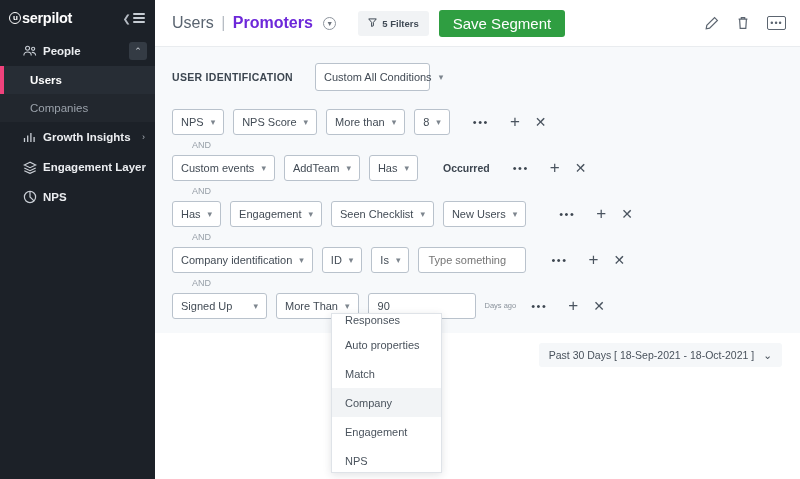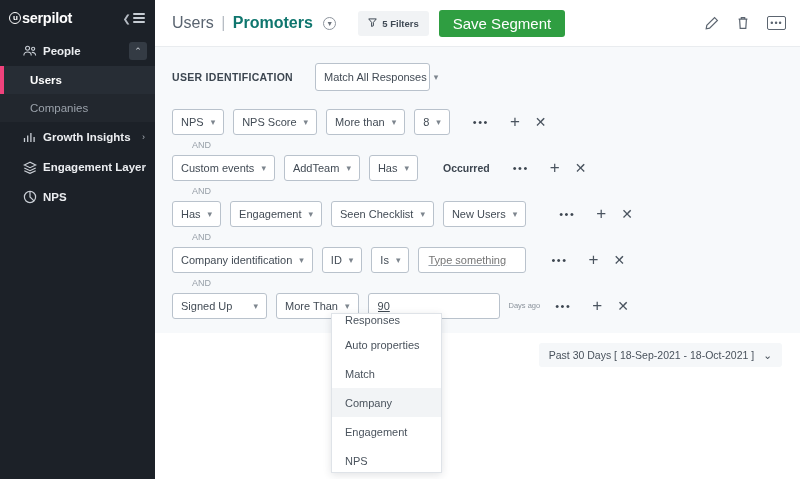--- a/index.html
+++ b/index.html
@@ -59,21 +59,21 @@
   .sb-sub.muted { color: #9aa1aa; background: #22272e; }
   .sb-arrow { position: absolute; right: 10px; font-size: 9px; color: #aeb5bd; }
 
   
   .main { flex: 1; height: 479px; background: #ffffff; position: relative; }
   .topbar {
     height: 47px; display: flex; align-items: center;
     padding: 0 14px 0 17px; border-bottom: 1px solid #e9ecef; background: #fff;
   }
   .title { font-size: 16px; color: #5a6470; font-weight: 400; }
-  .title b { color: #0f766e; font-weight: 700; }
+  .title b { color: #6d28d9; font-weight: 700; }
   .title .sep { color: #b6bcc4; margin: 0 3px; }
   .title-caret {
     display: inline-flex; align-items: center; justify-content: center;
     width: 13px; height: 13px; border: 1.2px solid #8d949d; border-radius: 50%;
     font-size: 7px; color: #6d747d; margin-left: 6px; vertical-align: 2px; cursor: pointer;
   }
   .filters-btn {
     margin-left: 22px; background: #f1f3f5; border-radius: 3px;
     height: 25px; display: flex; align-items: center; gap: 5px;
     padding: 0 10px; font-size: 9.5px; font-weight: 700; color: #404a55; cursor: pointer;
@@ -107,23 +107,22 @@
   .and { font-size: 9px; color: #98a0a9; padding: 5px 0 4px 20px; }
   .inline-lbl { font-size: 10.5px; font-weight: 700; color: #3d4650; }
   .inline-cap { font-size: 7.5px; color: #8a929b; }
   .dots { letter-spacing: 1.5px; font-size: 11px; color: #3d4650; cursor: pointer; }
   .plus { font-size: 17px; color: #4a545f; cursor: pointer; line-height: 1; font-weight: 300; }
   .cross { font-size: 14px; color: #4a545f; cursor: pointer; line-height: 1; font-weight: 300; }
   .txtin {
     background: #fff; border: 1px solid #b9c2cc; border-radius: 3px;
     height: 26px; width: 108px; padding: 0 9px; font-size: 11px; color: #9aa2ab;
     font-family: "Liberation Sans", sans-serif;
-    text-decoration: underline;
-  }
-  .txtin.val { color: #3f4851; width: 132px; }
+  }
+  .txtin.val { color: #3f4851; width: 108px; }
 
   
   .dropdown {
     position: absolute; left: 176px; top: 313px; width: 111px; height: 160px;
     background: #fff; border: 1px solid #dfe3e8;
     box-shadow: 0 2px 8px rgba(30,40,55,0.13); overflow: hidden; z-index: 30;
   }
   .dd-item {
     height: 29px; display: flex; align-items: center; padding-left: 13px;
     font-size: 11px; color: #4a535d; cursor: pointer;
@@ -249,21 +248,21 @@
         </span>
         <span class="act boxed">•••</span>
       </div>
     </div>
 
     <div class="filter-panel">
 
       <div class="uid-row">
         <span class="uid-label">USER IDENTIFICATION</span>
         <span class="sel match">
-          <span>Match All Responses</span>
+          <span>Custom All Conditions</span>
           <span class="cv">▾</span>
         </span>
       </div>
 
       <div class="frow">
         <span class="sel">
           <span>NPS</span>
           <span class="cv">▾</span>
           </span>
         <span class="sel">

